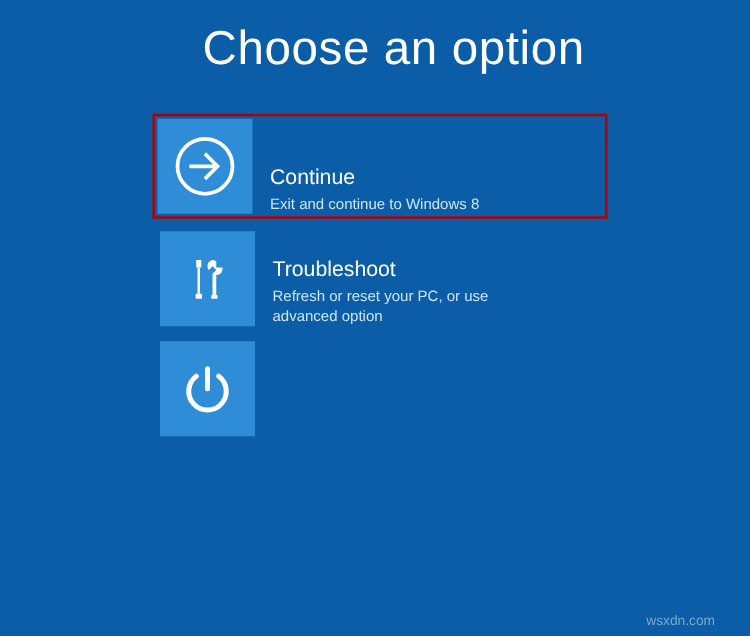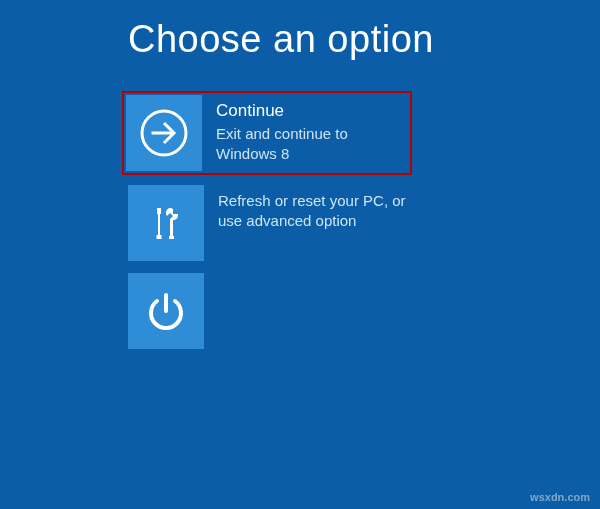--- a/index.html
+++ b/index.html
@@ -18,30 +18,31 @@
     }
     .container {
       padding: 18px 0 0 128px;
     }
     .page-title {
       font-size: 38px;
       font-weight: 300;
       letter-spacing: 0.5px;
       margin-bottom: 36px;
       color: #ffffff;
+      margin-left: 34px;
     }
     .options {
       display: flex;
       flex-direction: column;
       gap: 12px;
     }
     .option-tile {
       display: flex;
-      align-items: flex-start;
-      width: 286px;
+      align-items: flex-end;
+      width: 360px;
       background: transparent;
       border: none;
       cursor: pointer;
     }
     .option-tile.highlighted {
       outline: 2px solid #b40000;
       outline-offset: 0;
       padding: 2px;
       margin-left: -4px;
       margin-top: -4px;
@@ -59,34 +60,33 @@
       padding: 6px 0 0 14px;
       flex: 1;
     }
     .tile-title {
       font-size: 17px;
       font-weight: 400;
       color: #ffffff;
       margin-bottom: 3px;
     }
     .tile-desc {
-      font-size: 15px;
+      font-size: 12px;
       font-weight: 400;
       color: #cde4f4;
       line-height: 1.35;
       max-width: 200px;
     }
     .watermark {
       position: absolute;
       bottom: 6px;
-      right: 10px;
+      right: 28px;
       font-size: 11px;
       color: #7fa8c9;
       font-family: Arial, sans-serif;
-      font-weight: bold;
     }
     svg {
       display: block;
     }
   </style>
 </head>
 <body>
 
 <div class="container">
   <h1 class="page-title">Choose an option</h1>
@@ -113,20 +113,21 @@
           <rect x="16" y="10" width="4" height="6" fill="#ffffff"></rect>
           <rect x="17" y="16" width="2" height="21" fill="#ffffff"></rect>
           <rect x="15.5" y="37" width="5" height="4" fill="#ffffff"></rect>
 
           <path d="M 30 10 C 27 10 25 12 25 15 C 25 16 25.3 17 26 18 L 29 15 L 32 18 L 29 21 C 30 21.7 31 22 32 22 C 35 22 37 20 37 17 L 37 16 L 32 16 L 32 11 Z" fill="#ffffff"></path>
           <rect x="29" y="21" width="3" height="17" fill="#ffffff"></rect>
           <rect x="28" y="38" width="5" height="3" fill="#ffffff"></rect>
         </svg>
       </div>
       <div class="tile-text">
+        <div class="tile-title">Troubleshoot</div>
         <div class="tile-desc">Refresh or reset your PC, or use advanced option</div>
       </div>
     </div>
 
     <div class="option-tile">
       <div class="tile-icon">
         <svg width="50" height="50" viewBox="0 0 50 50">
           <path d="M 25 9 L 25 25" stroke="#ffffff" stroke-width="4" stroke-linecap="round" fill="none"></path>
           <path d="M 16 15 A 15 15 0 1 0 34 15" stroke="#ffffff" stroke-width="4" fill="none" stroke-linecap="round"></path>
         </svg>

